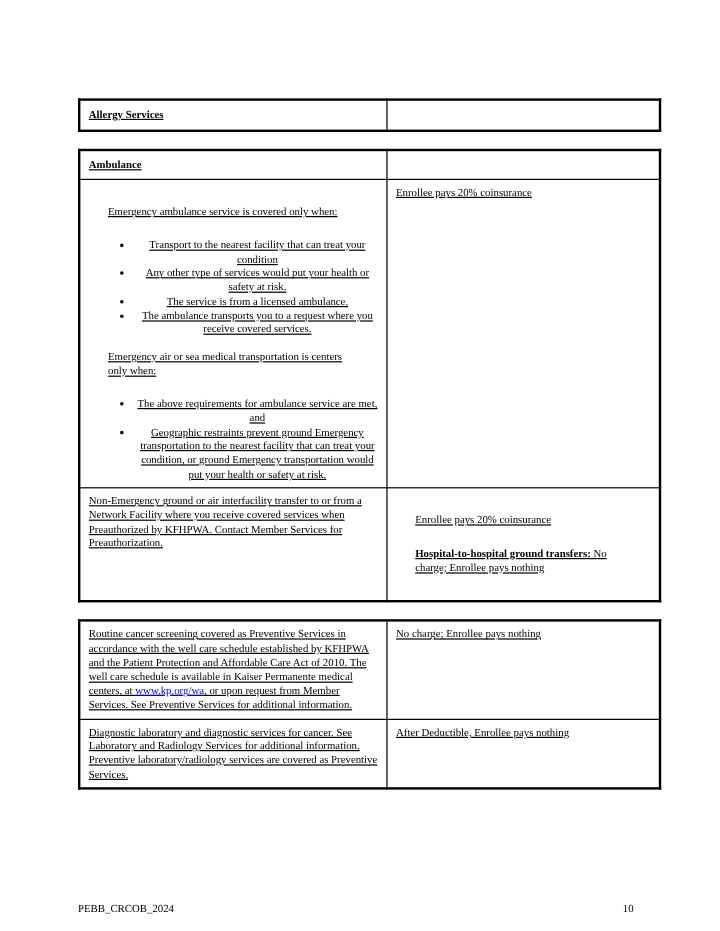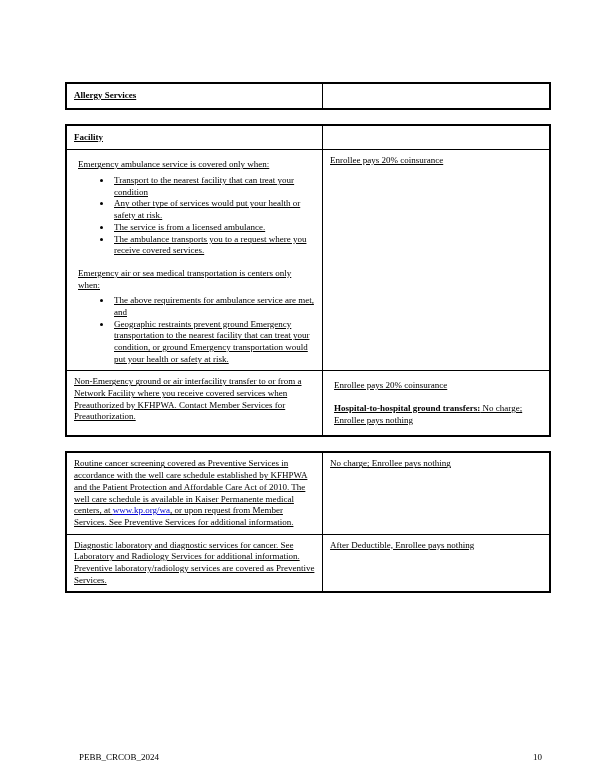--- a/index.html
+++ b/index.html
@@ -36,41 +36,42 @@
     padding: 5px 7px;
     line-height: 1.3;
     font-weight: normal;
   }
   table.benefits th.tbl-header {
     font-weight: bold;
     padding: 6px 7px;
   }
   col.col-left { width: 53%; }
   col.col-right { width: 47%; }
-  p { margin: 4px; }
+  p { margin: 16px; }
   .gap-above { margin-top: 11px; }
   ul.bullets {
     margin: 0;
     padding-left: 38px;
     list-style: disc;
   }
   ul.bullets li {
     padding-left: 2px;
     margin: 0;
+    text-align: center;
   }
   td.pad-bottom { padding-bottom: 34px; }
   a.doc-link {
     color: #0000cc;
     text-decoration: underline;
     cursor: pointer;
   }
   b.inline-bold { font-weight: bold; }
   .footer {
     position: absolute;
-    left: 79px;
+    left: 65px;
     top: 752px;
     width: 463px;
     display: flex;
     justify-content: space-between;
     font-size: 9px;
     align-items: flex-end;
   }
 </style>
 </head>
 <body>
@@ -90,21 +91,21 @@
   </tbody>
     </table>
 
   <table class="benefits">
     <colgroup>
         <col class="col-left">
         <col class="col-right">
       </colgroup>
     <tbody>
         <tr>
-      <th class="tbl-header">Facility</th>
+      <th class="tbl-header">Ambulance</th>
       <th class="tbl-header"></th>
     </tr>
     <tr>
       <td class="pad-bottom">
         <p>Emergency ambulance service is covered only when:</p>
         <ul class="bullets">
           <li>Transport to the nearest facility that can treat your condition</li>
           <li>Any other type of services would put your health or safety at risk.</li>
           <li>The service is from a licensed ambulance.</li>
           <li>The ambulance transports you to a request where you receive covered services.</li>

